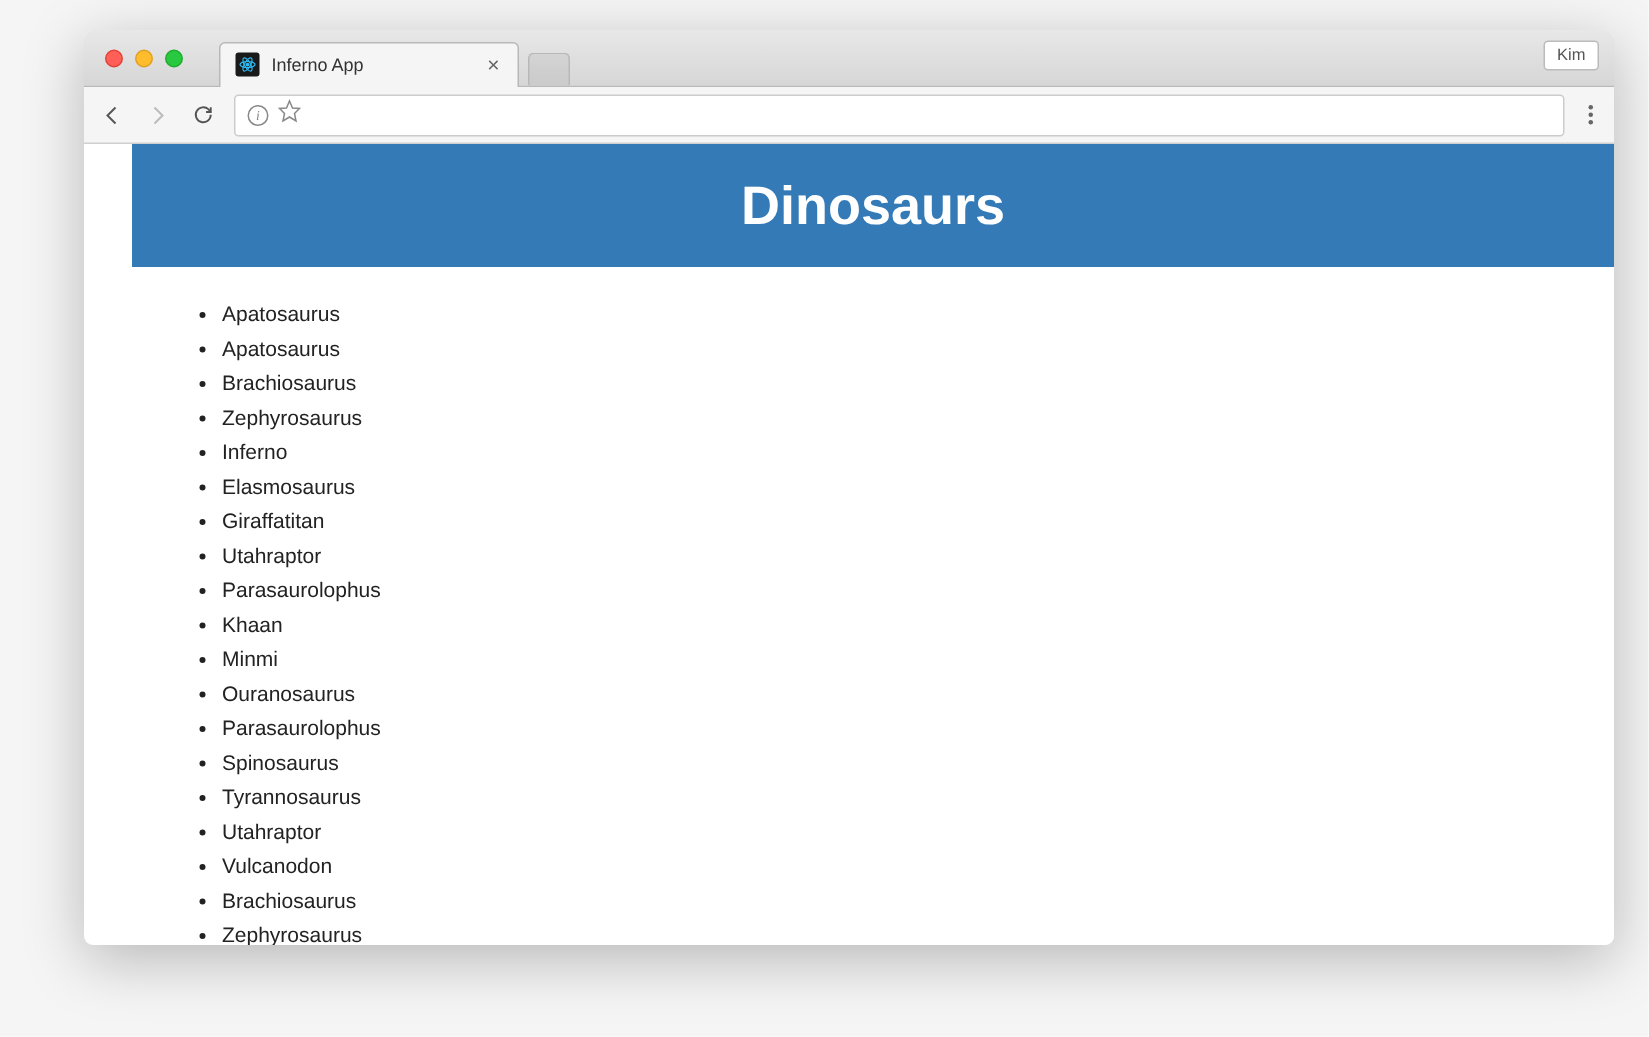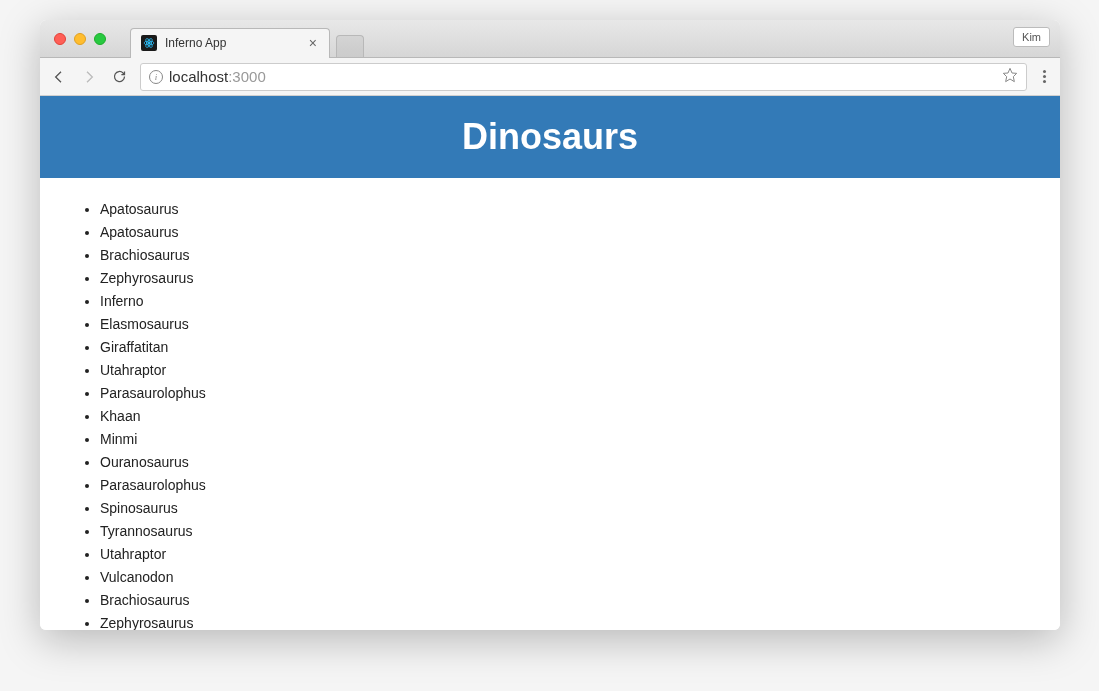--- a/index.html
+++ b/index.html
@@ -11,21 +11,21 @@
       font-family: -apple-system, BlinkMacSystemFont, "Segoe UI", Helvetica, Arial, sans-serif;
       background: #f5f5f5;
       width: 1099px;
       height: 691px;
       overflow: hidden;
       position: relative;
     }
     .browser-window {
       position: absolute;
       top: 20px;
-      left: 40px;
+      left: 56px;
       width: 1020px;
       height: 610px;
       background: #fff;
       border-radius: 6px;
       box-shadow: 0 10px 40px rgba(0,0,0,0.25);
       display: flex;
       flex-direction: column;
       overflow: hidden;
     }
     .titlebar {
@@ -173,20 +173,21 @@
     .kebab span {
       width: 3px;
       height: 3px;
       background: #666;
       border-radius: 50%;
     }
     .viewport {
       flex: 1;
       background: #fff;
       overflow: auto;
+      margin-left: 32px;
     }
     .page-header {
       background: #337ab7;
       color: #fff;
       text-align: center;
       padding: 20px 0;
     }
     .page-title {
       font-size: 36px;
       font-weight: 700;
@@ -245,23 +246,20 @@
         </svg>
     </div>
     <div class="nav-button reload-icon">
       <svg viewBox="0 0 24 24">
           <path d="M20 12a8 8 0 1 1-2.34-5.66L20 9"></path>
           <polyline points="20 4 20 9 15 9"></polyline>
         </svg>
     </div>
     <div class="addressbar">
       <span class="info-icon">i</span>
-      <span class="url-text">
-        <span>localhost</span><span class="muted">:3000</span>
-      </span>
       <span class="star-icon">
         <svg viewBox="0 0 24 24">
             <polygon points="12 2 15 9 22 9.5 17 14.5 18.5 22 12 18 5.5 22 7 14.5 2 9.5 9 9"></polygon>
           </svg>
       </span>
     </div>
     <div class="kebab">
       <span></span>
         <span></span>
         <span></span>

